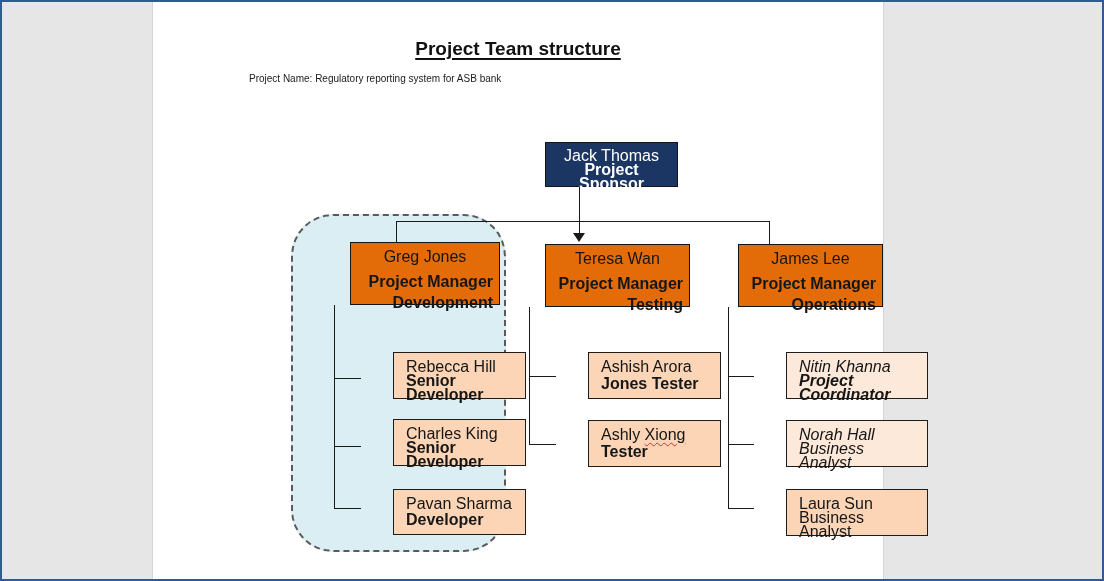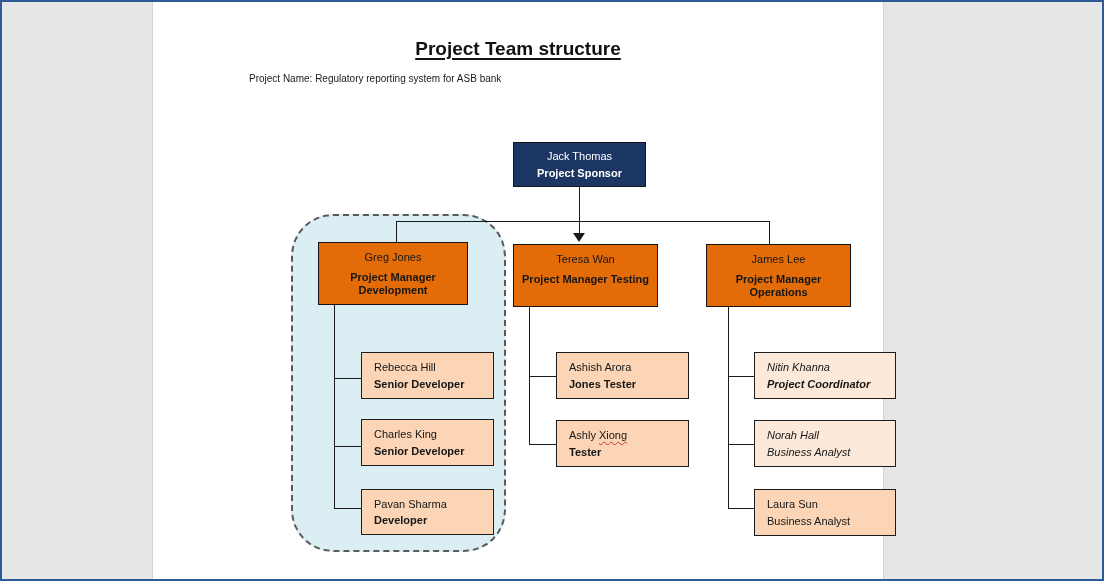--- a/index.html
+++ b/index.html
@@ -30,34 +30,34 @@
 
   .ln{position:absolute;background:#1a1a1a;}
   .arrowhead{
     position:absolute;left:420px;top:231px;width:0;height:0;
     border-left:6px solid transparent;border-right:6px solid transparent;
     border-top:9px solid #1a1a1a;
   }
 
   .node{
     position:absolute;display:flex;flex-direction:column;
-    font-size:11px;color:#161616;line-height:14px;
+    font-size:16px;color:#161616;line-height:14px;margin-left:32px;
   }
   .node .bold{font-weight:700;}
 
   .sponsor{
     left:360px;top:140px;width:133px;height:45px;
     background:#1c3663;border:1.5px solid #141414;color:#ffffff;
     align-items:center;justify-content:space-between;padding:6px 4px;text-align:center;
   }
   .mgr{
     width:150px;height:63px;background:#e36c09;border:1.5px solid #141414;
     align-items:center;padding:7px 6px 5px 6px;text-align:center;
   }
-  .mgr .node-role{margin-top:7px;line-height:13px;}
+  .mgr .node-role{margin-top:7px;line-height:21px;text-align:right;}
   .mgr-dev{left:165px;top:240px;}
   .mgr-test{left:360px;top:242px;width:145px;}
   .mgr-ops{left:553px;top:242px;width:145px;}
 
   .member{
     width:133px;height:47px;background:#fbd5b5;border:1.2px solid #1c1c1c;
     justify-content:space-between;padding:7px 10px 7px 12px;
   }
   .member.light{background:#fde9d9;font-style:italic;}
   .n-rebecca{left:208px;top:350px;}

